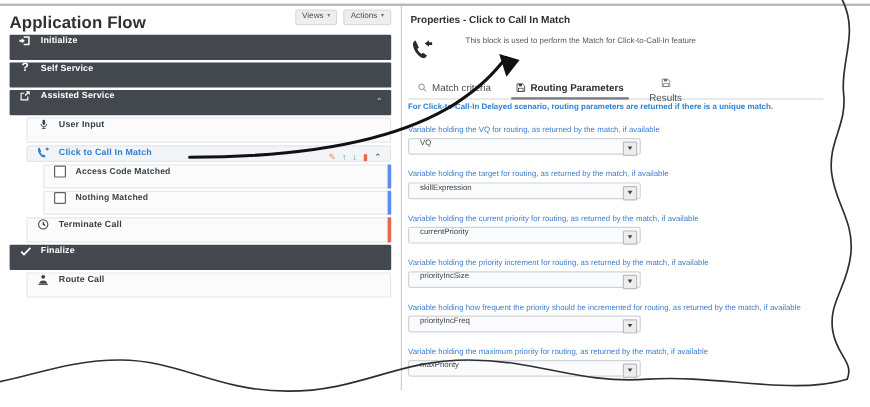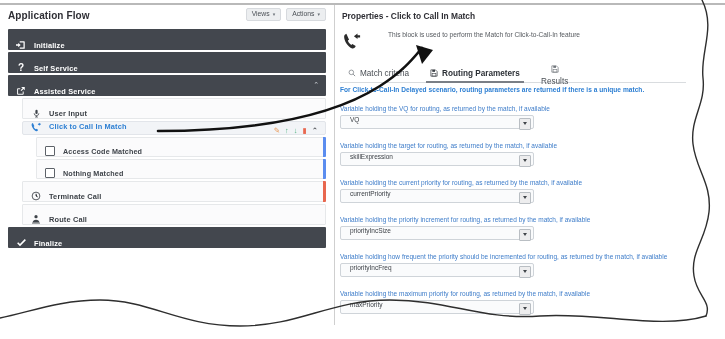--- a/index.html
+++ b/index.html
@@ -11,30 +11,30 @@
   }
   .screen{position:absolute;inset:0;}
 
   
   .toprule{position:absolute;left:0;top:3px;width:725px;height:2px;background:#b9b9b9;}
   .vdiv{position:absolute;left:334px;top:5px;width:1px;height:320px;background:#cfcfcf;}
 
   
   .left{position:absolute;left:0;top:5px;width:334px;height:330px;}
   .lhead{position:relative;height:22px;}
-  .lhead .title{position:absolute;left:8px;top:5px;font-size:10px;font-weight:bold;color:#2f2f35;letter-spacing:.1px;}
+  .lhead .title{position:absolute;left:8px;top:5px;font-size:14px;font-weight:bold;color:#2f2f35;letter-spacing:.1px;}
   .btnset{position:absolute;right:8px;top:3px;display:flex;gap:5px;}
   .gbtn{background:#eceef0;border:1px solid #d7dade;border-radius:2px;
         font-size:6.8px;color:#4a4f55;padding:2px 5px 2px 5px;display:flex;align-items:center;gap:3px;
         line-height:1;}
   .caret{font-size:5px;color:#6c737a;transform:translateY(-.5px);}
 
   
   .flow{position:absolute;left:8px;top:24px;width:318px;}
-  .row{position:relative;box-sizing:border-box;display:flex;align-items:flex-end;height:21px;margin-bottom:2px;}
+  .row{position:relative;box-sizing:border-box;display:flex;align-items:flex-start;height:21px;margin-bottom:2px;}
   .row.dark{background:#43474e;color:#ffffff;border-radius:1px;}
   .row.light{background:#fbfbfc;border:1px solid #e6e8ea;color:#3a3f45;border-radius:1px;}
   .row.sel{background:#f2f4f7;border:1px solid #e2e5ea;}
   .row .ic{width:26px;display:flex;align-items:center;justify-content:center;flex:0 0 26px;}
   .row .lbl{font-size:7.4px;font-weight:bold;letter-spacing:.15px;}
   .row.sel .lbl{color:#2d7fd3;}
   .row.indent1{margin-left:14px;width:304px;}
   .row.indent2{margin-left:28px;width:290px;height:20px;}
   .row.indent2 .lbl{font-weight:bold;color:#3f444a;font-size:7.2px;}
   .row .chev{position:absolute;right:7px;top:6px;color:#cfd3d8;font-size:7px;}
@@ -177,38 +177,38 @@
         <span class="ic">
           <svg width="10" height="10" viewBox="0 0 16 16">
               <circle cx="8" cy="8" r="6.2" fill="none" stroke="#3f444a" stroke-width="1.4"></circle>
               <path stroke="#3f444a" stroke-width="1.4" d="M8 4.4V8l2.6 1.6"></path>
             </svg>
         </span>
         <span class="lbl">Terminate Call</span>
         <span class="edge red"></span>
       </div>
 
+      <div class="row dark">
+        <span class="ic">
+          <svg width="11" height="11" viewBox="0 0 16 16">
+              <path fill="none" stroke="#fff" stroke-width="2.2" d="M2.4 8.4l3.4 3.4 7.8-8"></path>
+            </svg>
+        </span>
+        <span class="lbl">Finalize</span>
+      </div>
+
       <div class="row light indent1">
         <span class="ic">
           <svg width="10" height="10" viewBox="0 0 16 16">
               <circle cx="8" cy="4.3" r="2.6" fill="#3f444a"></circle>
               <path fill="#3f444a" d="M2.6 13.6c0-2.6 2.4-4.4 5.4-4.4s5.4 1.8 5.4 4.4z"></path>
               <path stroke="#3f444a" stroke-width="1.2" d="M1.6 14.6h12.8"></path>
             </svg>
         </span>
         <span class="lbl">Route Call</span>
-      </div>
-
-      <div class="row dark">
-        <span class="ic">
-          <svg width="11" height="11" viewBox="0 0 16 16">
-              <path fill="none" stroke="#fff" stroke-width="2.2" d="M2.4 8.4l3.4 3.4 7.8-8"></path>
-            </svg>
-        </span>
-        <span class="lbl">Finalize</span>
       </div>
 
     </div>
   </div>
 
   <div class="right">
     <div class="ptitle">Properties - Click to Call In Match</div>
 
     <span class="phoneico">
       <svg width="18" height="18" viewBox="0 0 16 16">

